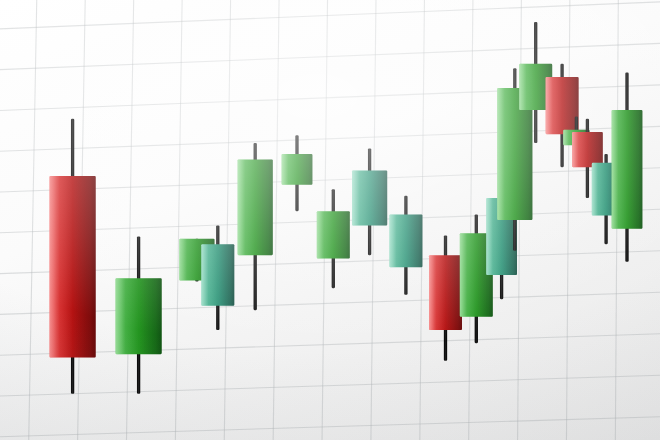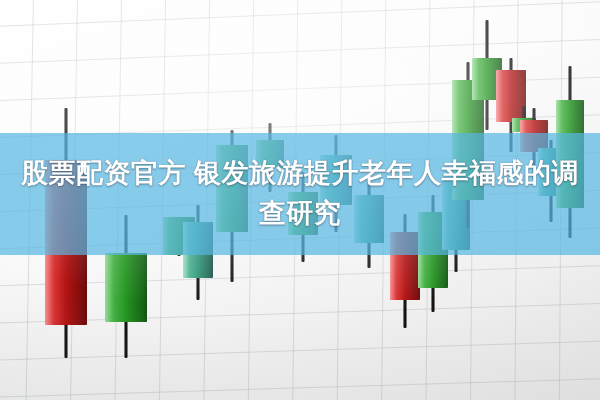--- a/index.html
+++ b/index.html
@@ -158,19 +158,14 @@
         <div class="body teal" style="top: 148px; height: 48px;"></div>
       </div>
       <div class="candle" style="left: 556px; width: 28px; top: 0px; height: 400px;">
         <div class="wick" style="top: 66px; height: 172px;"></div>
         <div class="body up" style="top: 100px; height: 108px;"></div>
       </div>
     </div>
 
   <div class="vignette"></div>
 
-  <div class="band" id="band" style="top: 133px; height: 122px;">
-    <div class="band-inner">
-      <div class="title">股票配资官方 银发旅游提升老年人幸福感的调查研究</div>
-    </div>
-  </div>
 
 </div>
 
 </body></html>

